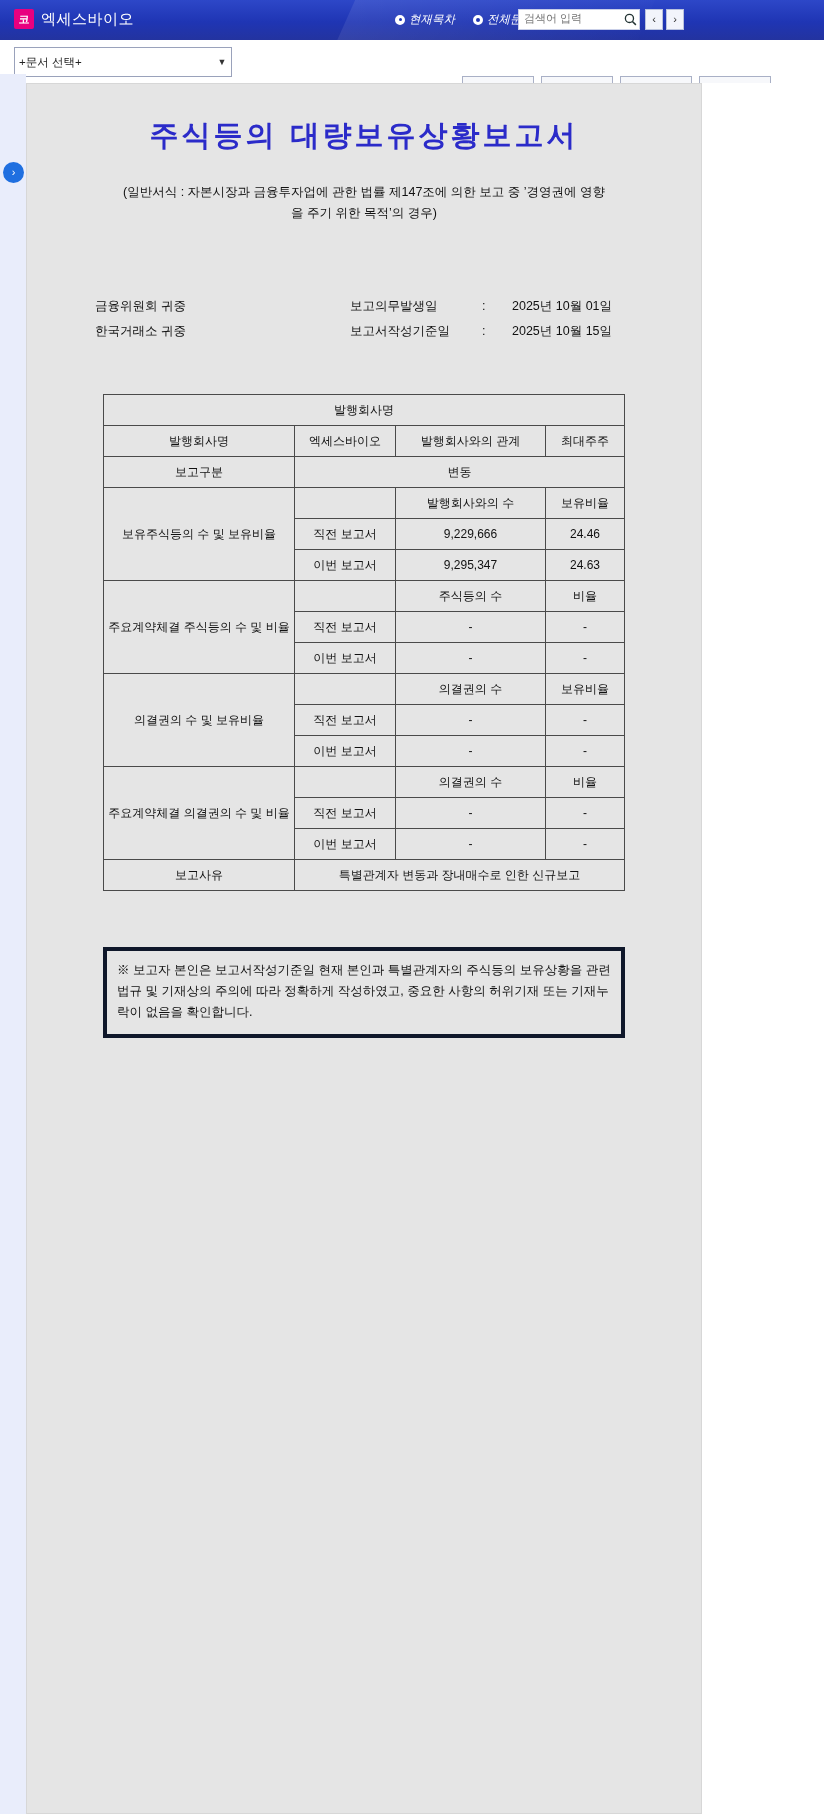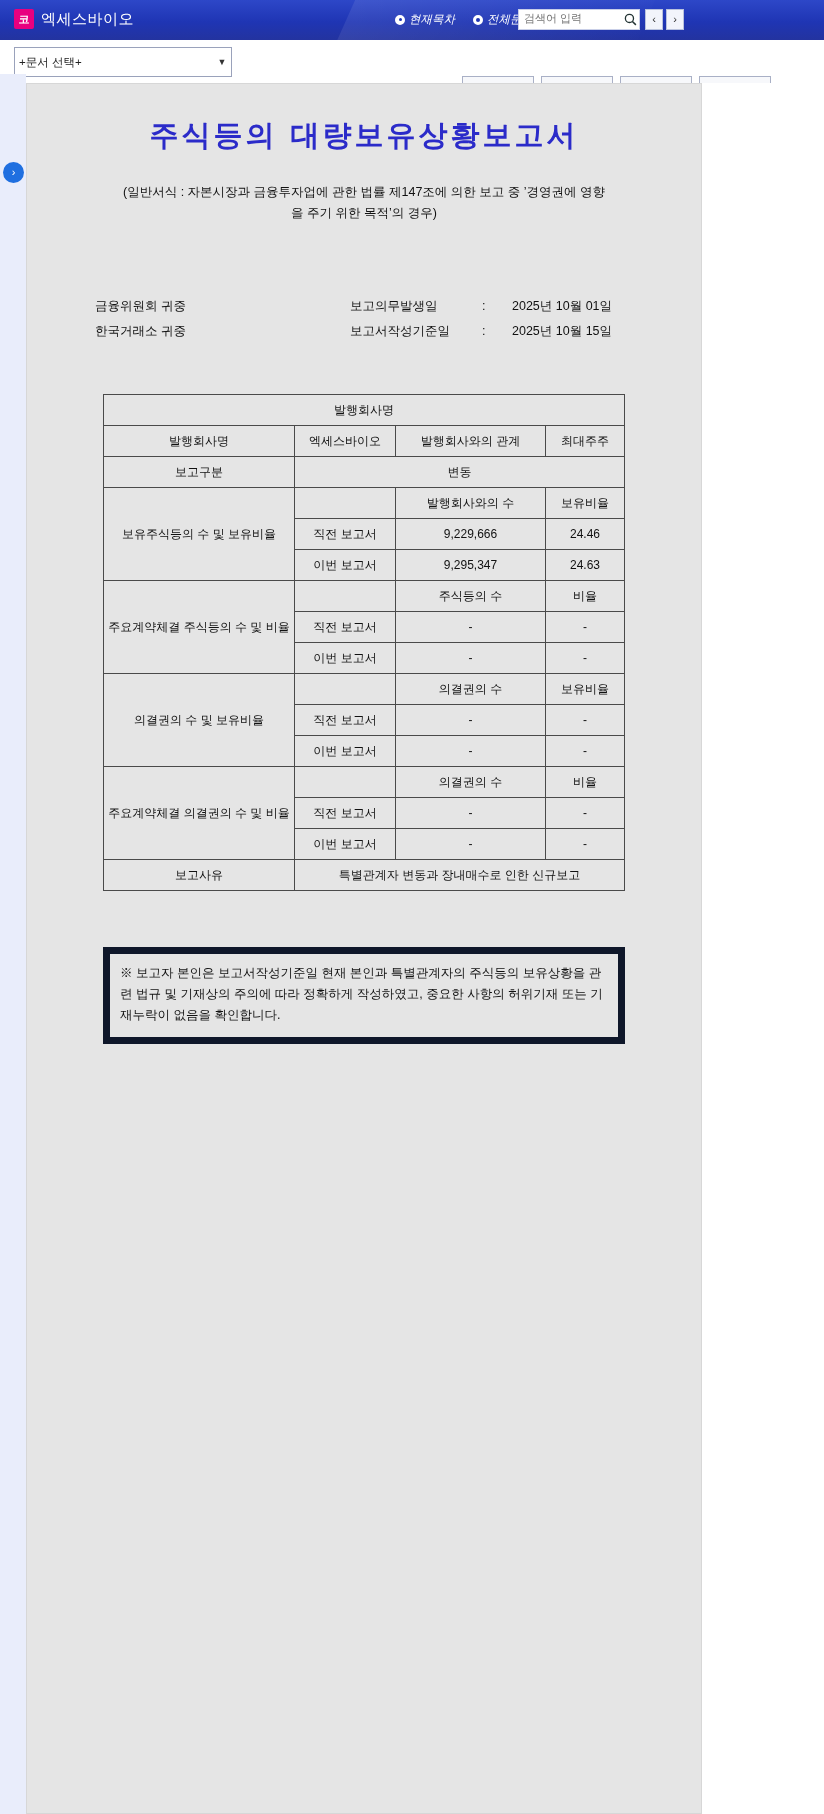--- a/index.html
+++ b/index.html
@@ -270,21 +270,21 @@
     text-align: center;
     padding: 2px 4px;
   }
   td.label-cell { width: 182px; }
   td.mid-cell { width: 92px; }
 
   
   .notice {
     margin: 56px auto 0;
     width: 522px;
-    border: 7px solid #0f172a;
+    border: 4px solid #0f172a;
     box-sizing: border-box;
     padding: 9px 10px 11px 10px;
     font-size: 12.5px;
     line-height: 21px;
     color: #111;
   }
 </style>
 </head>
 <body>
 

